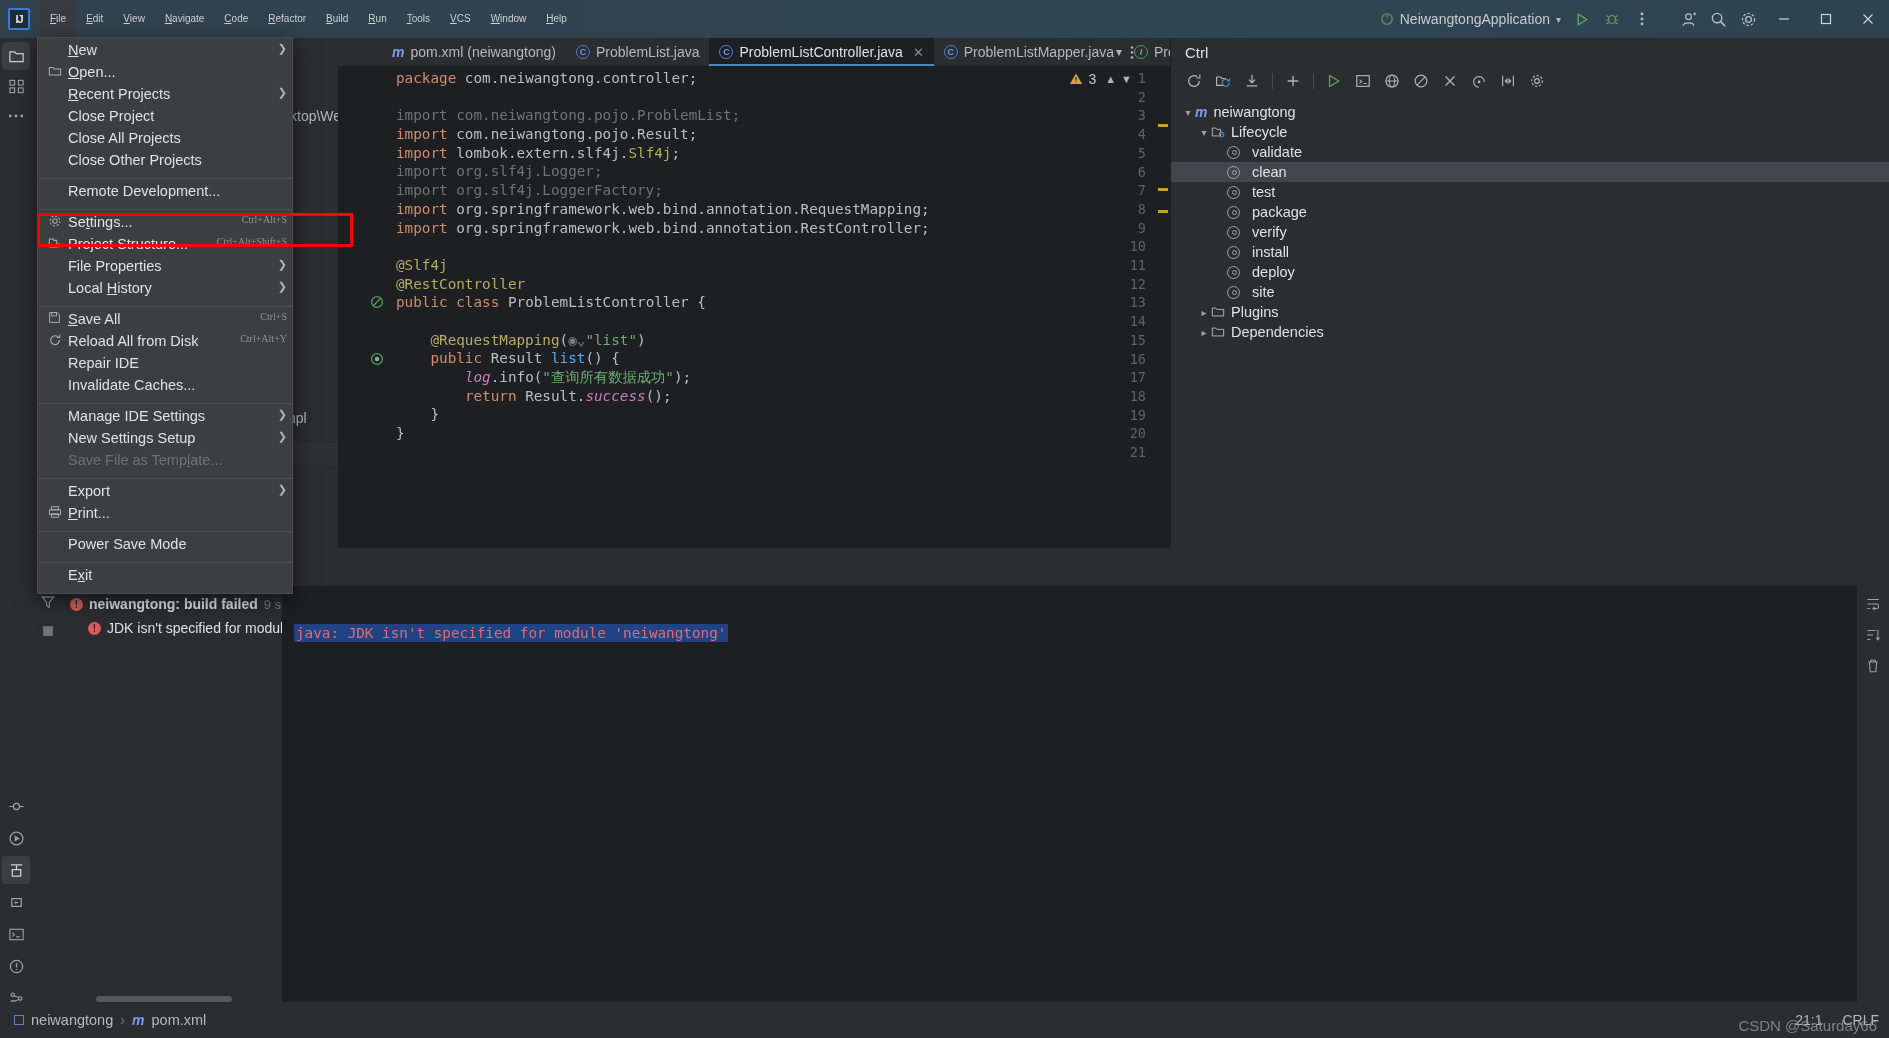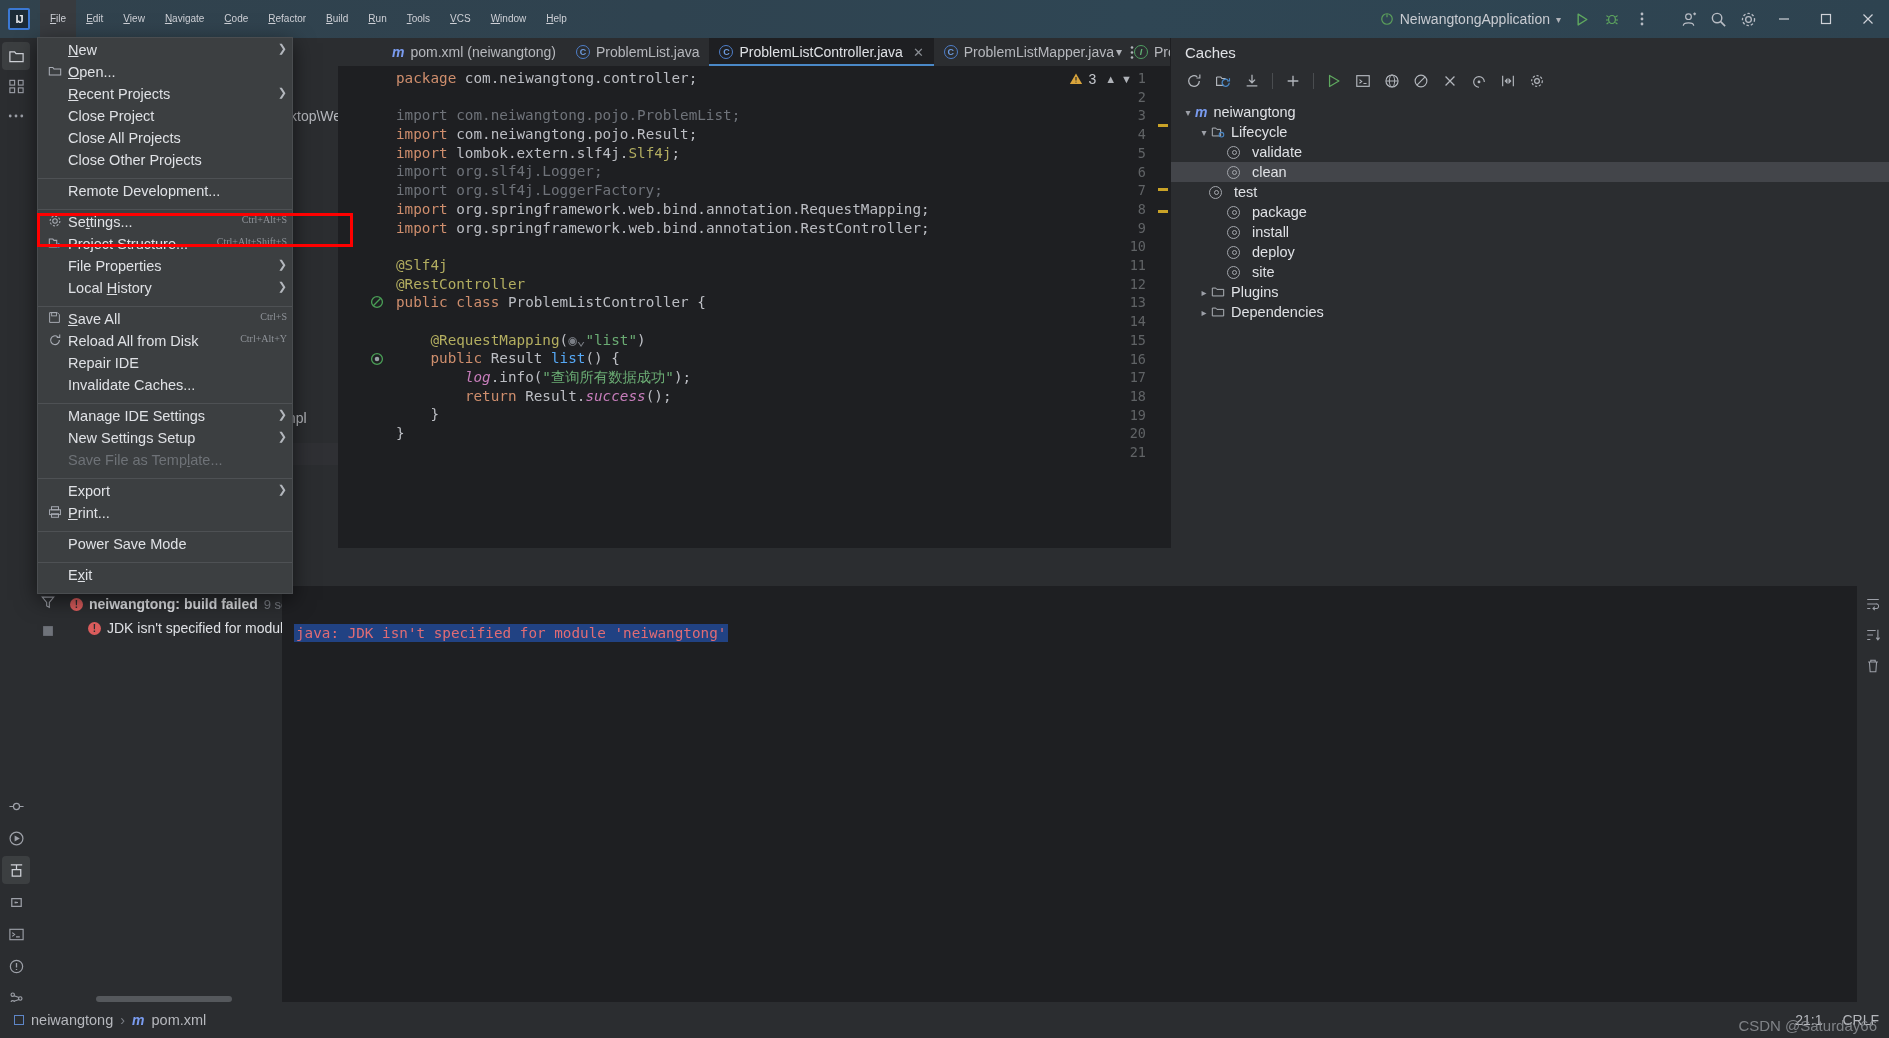--- a/index.html
+++ b/index.html
@@ -597,21 +597,21 @@
             <path d="M3.8 12.2 L12.2 3.8" stroke="#4a9e56" stroke-width="1.5"></path>
           </svg></div>
         <div class="gmark" style="top: 285.5px;"><svg width="14" height="14" viewBox="0 0 16 16">
             <circle cx="8" cy="8" r="6.2" fill="none" stroke="#4a9e56" stroke-width="1.5"></circle>
             <circle cx="8" cy="8" r="2.6" fill="#9aa0a6"></circle>
           </svg></div>
       </div>
   </div>
 
   <div class="maven">
-    <div class="maven-title">Caches</div>
+    <div class="maven-title">Ctrl</div>
     <div class="maven-toolbar">
       <div class="mtb">
         <svg width="16" height="16" viewBox="0 0 18 18">
             <path d="M15 9 A6 6 0 1 1 12.6 4.2" fill="none" stroke="#b3b7bd" stroke-width="1.4"></path>
             <path d="M15.6 1.8 L15.6 5.6 L11.8 5.6" fill="none" stroke="#b3b7bd" stroke-width="1.3"></path>
           </svg>
       </div>
       <div class="mtb">
         <svg width="16" height="16" viewBox="0 0 18 18">
             <path d="M1.8 4.5 L6.5 4.5 L7.8 6.2 L12 6.2" fill="none" stroke="#b3b7bd" stroke-width="1.3"></path>
@@ -705,33 +705,40 @@
           </span>
           <span>validate</span>
         </div>
         <div class="mrow sel" style="padding-left: 42px;">
           <span class="chev"></span>
           <span style="display: inline-flex; align-items: center; margin-right: 6px;">
             <span class="gear"></span>
           </span>
           <span>clean</span>
         </div>
-        <div class="mrow" style="padding-left: 24px;">
-          <span class="chev"></span>
-          <span style="display: inline-flex; align-items: center; margin-right: 6px;">
-            <span class="gear"></span>
-          </span>
-          <span>test</span>
-        </div>
         <div class="mrow" style="padding-left: 42px;">
           <span class="chev"></span>
           <span style="display: inline-flex; align-items: center; margin-right: 6px;">
             <span class="gear"></span>
           </span>
+          <span>test</span>
+        </div>
+        <div class="mrow" style="padding-left: 42px;">
+          <span class="chev"></span>
+          <span style="display: inline-flex; align-items: center; margin-right: 6px;">
+            <span class="gear"></span>
+          </span>
           <span>package</span>
+        </div>
+        <div class="mrow" style="padding-left: 42px;">
+          <span class="chev"></span>
+          <span style="display: inline-flex; align-items: center; margin-right: 6px;">
+            <span class="gear"></span>
+          </span>
+          <span>verify</span>
         </div>
         <div class="mrow" style="padding-left: 42px;">
           <span class="chev"></span>
           <span style="display: inline-flex; align-items: center; margin-right: 6px;">
             <span class="gear"></span>
           </span>
           <span>install</span>
         </div>
         <div class="mrow" style="padding-left: 42px;">
           <span class="chev"></span>

